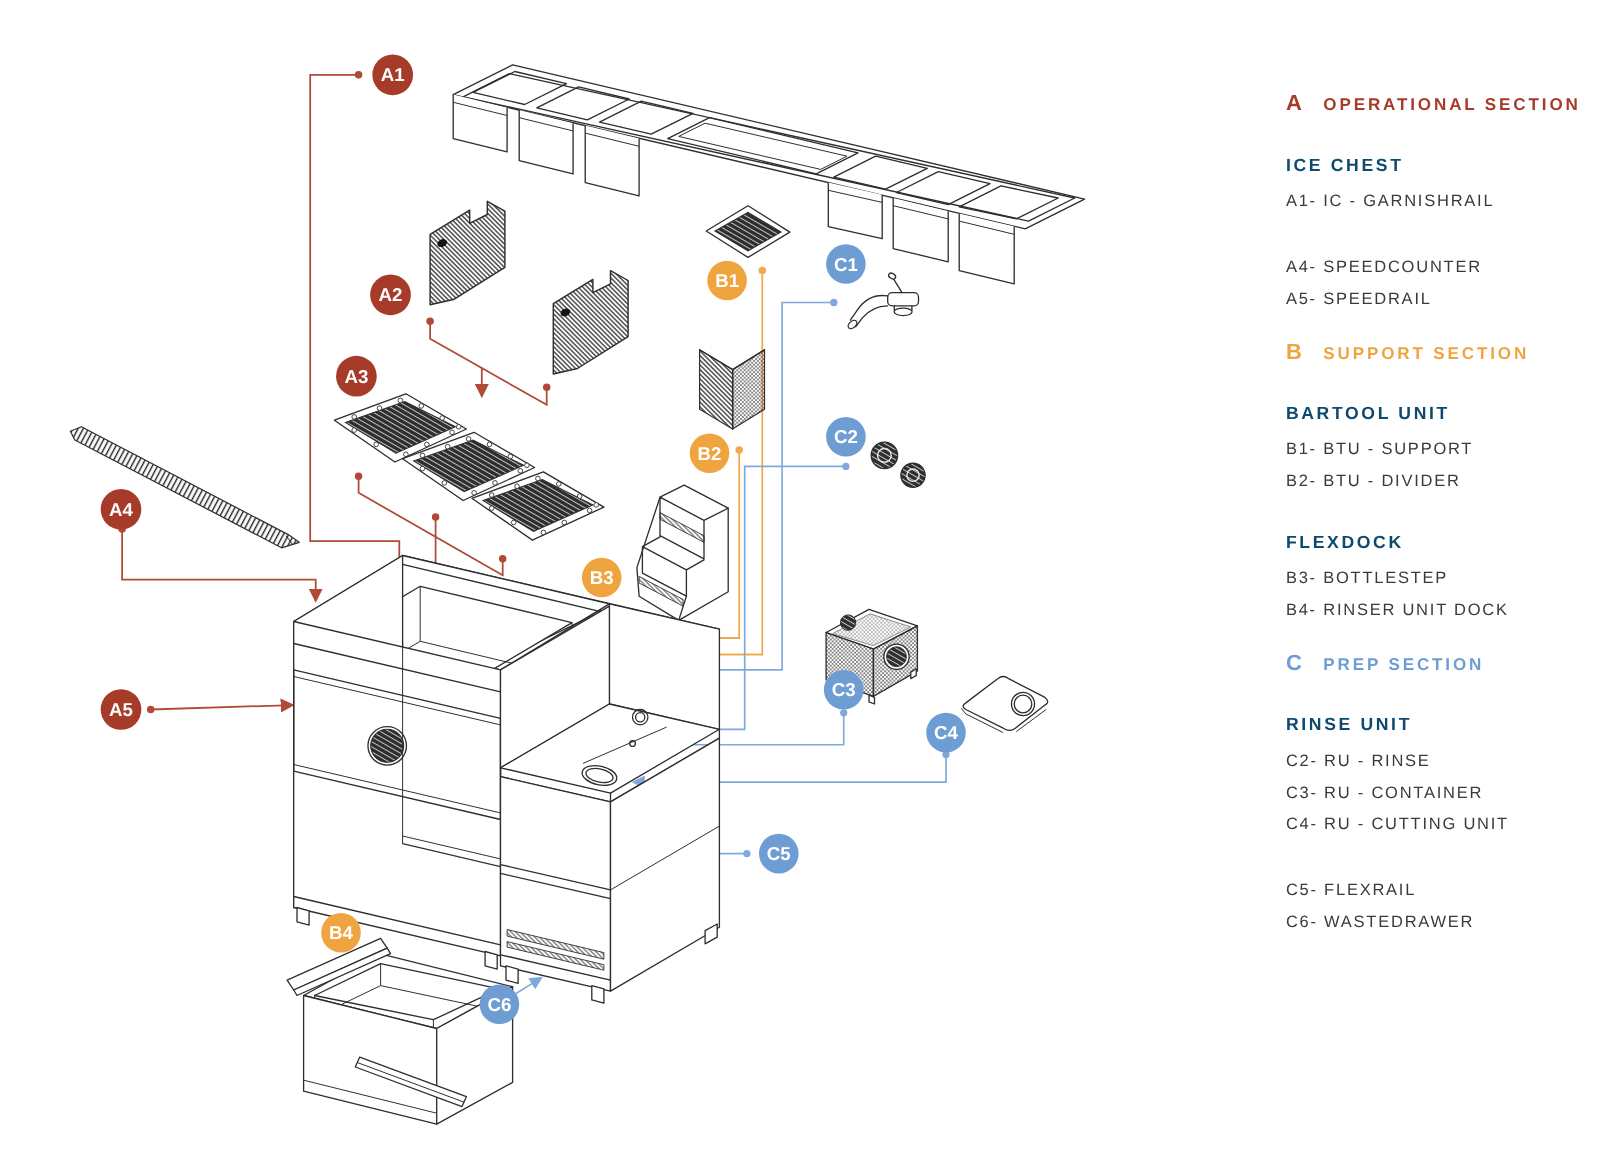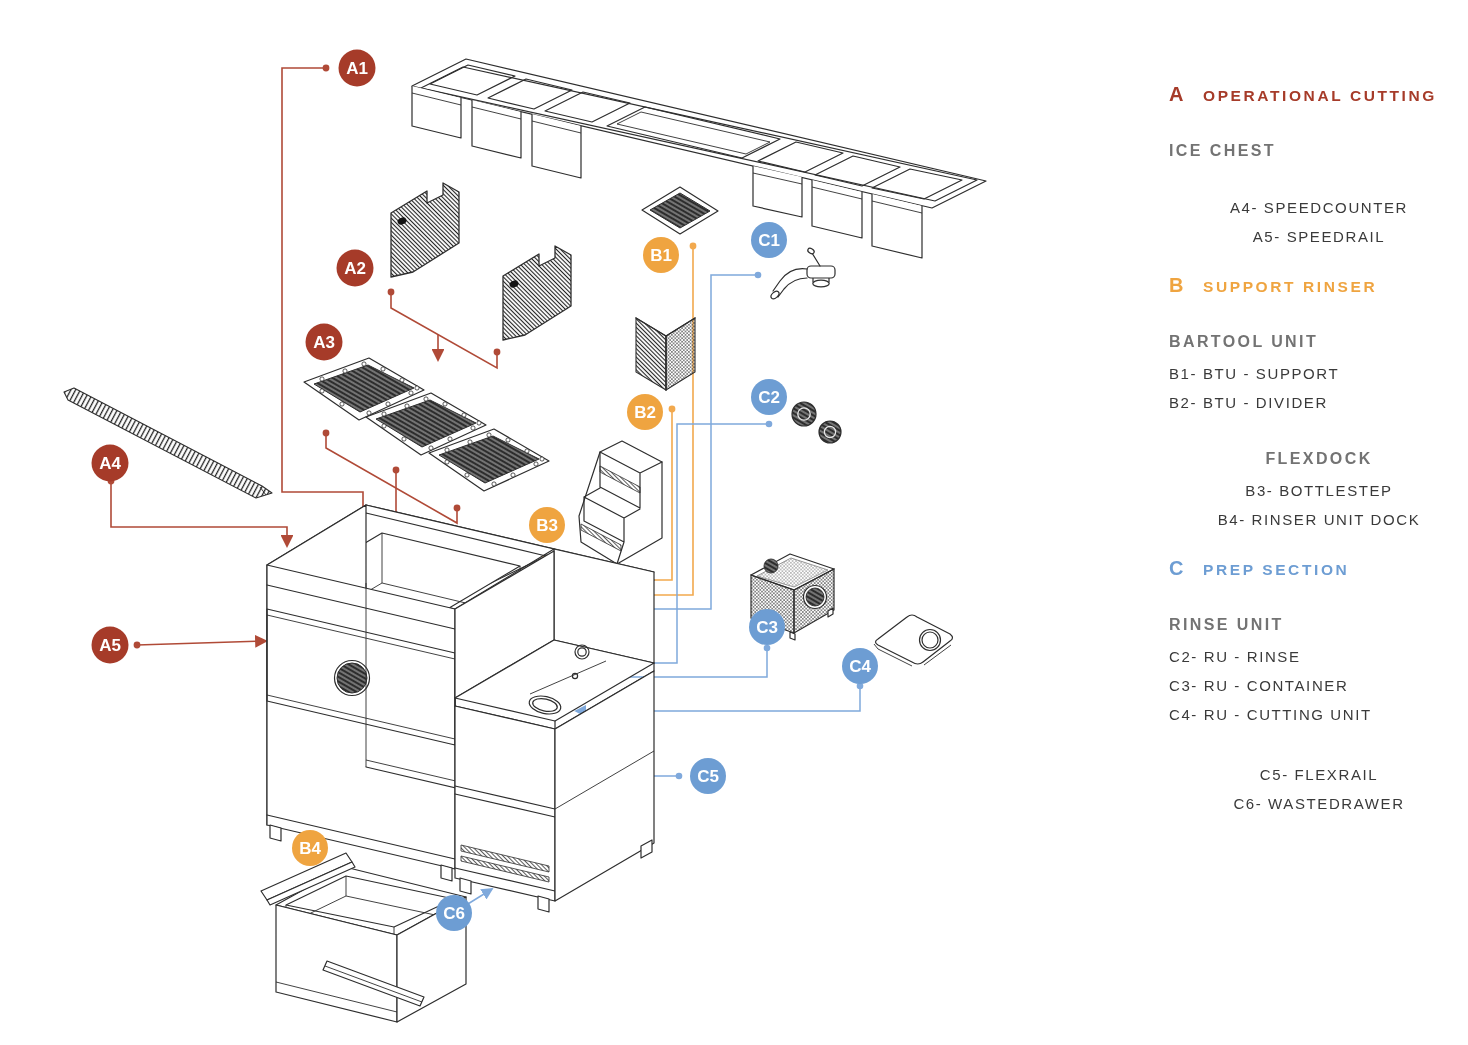--- a/index.html
+++ b/index.html
@@ -17,23 +17,23 @@
   .badge-txt{fill:#ffffff;font-family:"Liberation Sans",sans-serif;font-size:17px;font-weight:bold;text-anchor:middle;}
   
   .legend{position:absolute;left:1155px;top:84px;width:300px;}
   .legend-section{margin-bottom:24px;}
   .sec-heading{height:20px;line-height:20px;margin-bottom:36px;font-weight:bold;}
   .sec-letter{font-size:20px;display:inline-block;width:34px;letter-spacing:1px;}
   .sec-title{font-size:15.5px;letter-spacing:2.6px;}
   .sec-a .sec-letter,.sec-a .sec-title{color:var(--section-a);}
   .sec-b .sec-letter,.sec-b .sec-title{color:var(--section-b);}
   .sec-c .sec-letter,.sec-c .sec-title{color:var(--section-c);}
-  .legend-group.gapped{margin-top:31px;text-align:center;}
+  .legend-group.gapped{margin-top:31px;}
   .group-title{height:22px;line-height:22px;margin-bottom:6px;font-size:16px;font-weight:bold;
-               color:#737373;letter-spacing:2.4px;}
+               color:#0c4a6e;letter-spacing:2.4px;}
   .item{height:29px;line-height:29px;font-size:15px;color:#3a3a3a;letter-spacing:1.6px;}
 </style>
 </head>
 <body>
 
 <div id="stage">
 
 <svg width="1468" height="1045" viewBox="0 0 1468 1045">
   <defs>
     <pattern id="grill" width="4" height="4" patternUnits="userSpaceOnUse" patternTransform="rotate(30)">
@@ -344,34 +344,35 @@
       <circle r="18" class="badge-c"></circle>
           <text class="badge-txt" y="6">C6</text>
         </g>
   </g>
 </svg>
 
 <div class="legend">
 
   <div class="legend-section sec-a">
     <div class="sec-heading">
-      <span class="sec-letter">A</span><span class="sec-title">OPERATIONAL CUTTING</span>
+      <span class="sec-letter">A</span><span class="sec-title">OPERATIONAL SECTION</span>
     </div>
     <div class="legend-group">
       <div class="group-title">ICE CHEST</div>
+      <div class="item">A1- IC - GARNISHRAIL</div>
     </div>
     <div class="legend-group gapped">
       <div class="item">A4- SPEEDCOUNTER</div>
       <div class="item">A5- SPEEDRAIL</div>
     </div>
   </div>
 
   <div class="legend-section sec-b">
     <div class="sec-heading">
-      <span class="sec-letter">B</span><span class="sec-title">SUPPORT RINSER</span>
+      <span class="sec-letter">B</span><span class="sec-title">SUPPORT SECTION</span>
     </div>
     <div class="legend-group">
       <div class="group-title">BARTOOL UNIT</div>
       <div class="item">B1- BTU - SUPPORT</div>
       <div class="item">B2- BTU - DIVIDER</div>
     </div>
     <div class="legend-group gapped">
       <div class="group-title">FLEXDOCK</div>
       <div class="item">B3- BOTTLESTEP</div>
       <div class="item">B4- RINSER UNIT DOCK</div>

